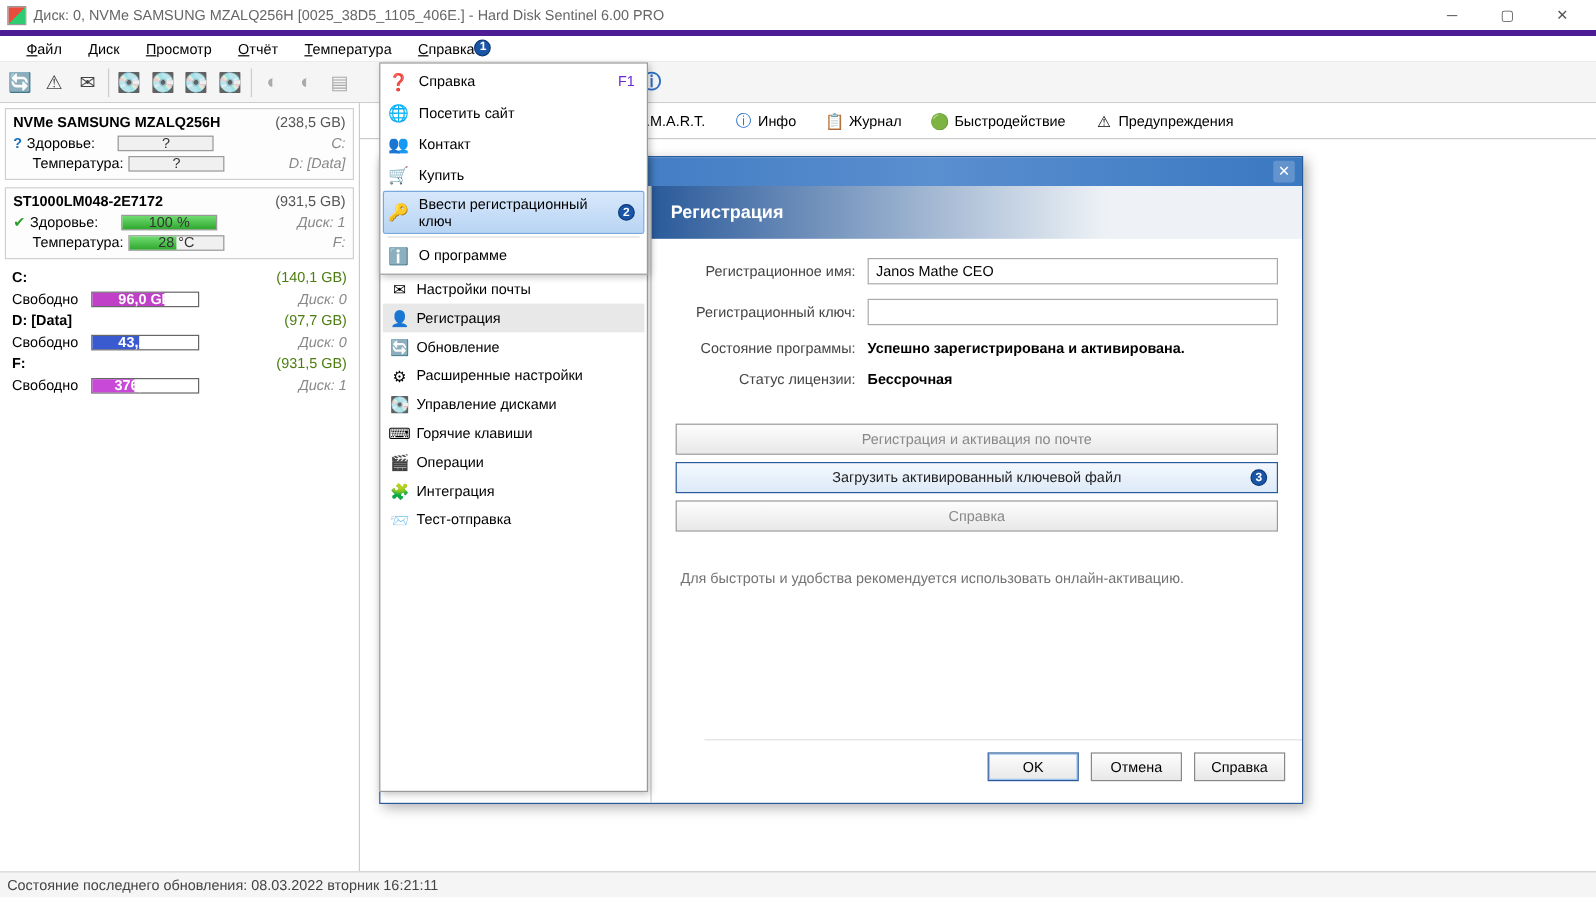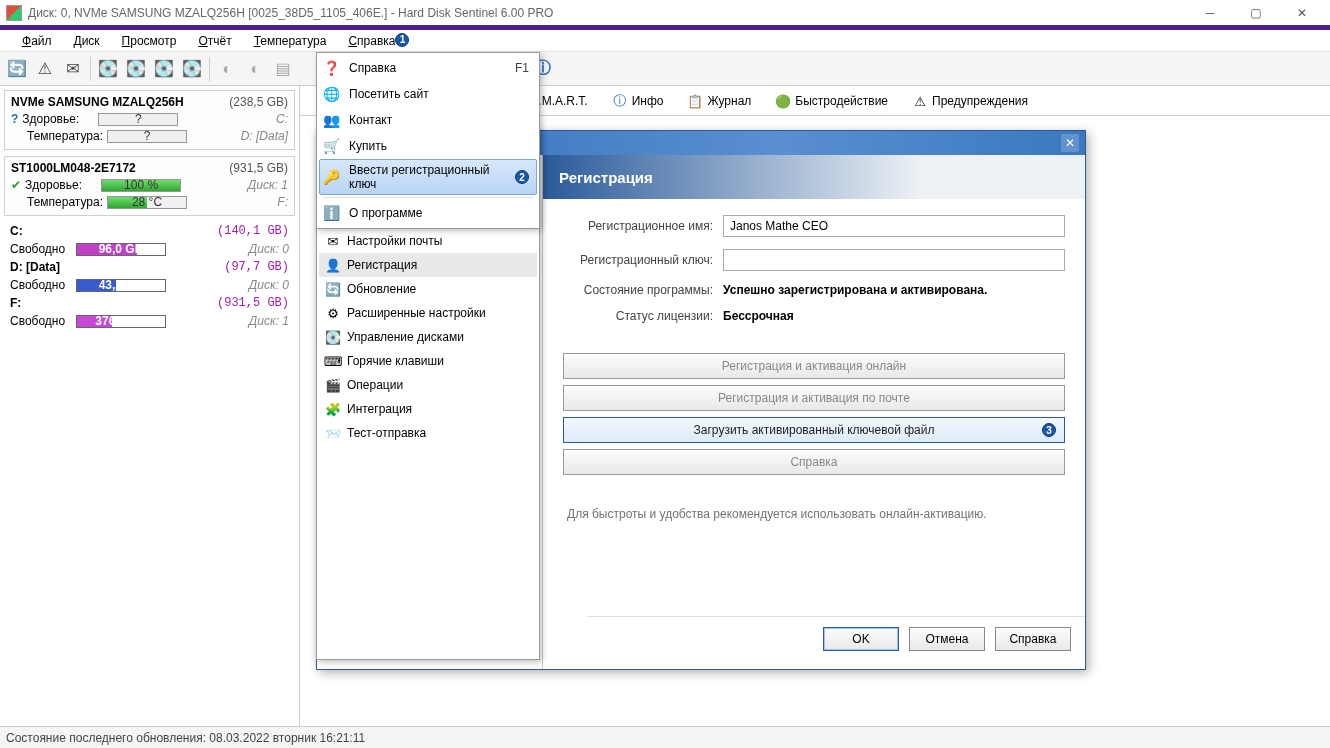--- a/index.html
+++ b/index.html
@@ -26,21 +26,21 @@
 .disk-row .bar { flex: 0 0 80px; height: 13px; border: 1px solid #999; background: #f0f0f0; position: relative; text-align:center; font-size:10px; line-height:11px; }
 .disk-row .bar.green .fill { background: linear-gradient(#6fdc6f,#2fa82f); }
 .disk-row .bar .fill { position: absolute; left:0; top:0; bottom:0; }
 .disk-row .bar .txt { position: relative; color:#333; }
 .disk-row .letter { color: #888; font-style: italic; margin-left: auto; }
 .q-icon { color: #1a6fb8; font-weight: bold; }
 .ok-icon { color: #2a9d2a; }
 .vol-block { margin-top: 6px; }
 .vol-row { display: flex; align-items: center; padding: 2px 6px; }
 .vol-row .vletter { font-weight: bold; width: 60px; }
-.vol-row .vsize { margin-left: auto; color:#a21caf;font-family:Liberation Mono, monospace; }
+.vol-row .vsize { margin-left: auto; color:#4d7c0f; }
 .vol-row2 { display: flex; align-items: center; padding: 2px 6px; gap: 6px; }
 .vol-row2 .vfree { width: 60px; }
 .vol-bar { width: 90px; height: 13px; border:1px solid #666; position: relative; text-align:center; font-size:10px; line-height:11px; color:#fff; font-weight:bold; }
 .vol-bar .vfill { position:absolute; left:0; top:0; bottom:0; }
 .vol-bar .vtxt { position:relative; }
 .vol-disk { color:#888; font-style:italic; margin-left:auto; }
 .tabs-row { height: 30px; display: flex; align-items: center; gap: 2px; padding: 0 4px; background: #fff; border-bottom: 1px solid #ccc; }
 .tabbtn { padding: 4px 10px; display: flex; align-items: center; gap: 4px; border: 1px solid transparent; border-bottom: none; }
 .icon16 { width: 16px; height: 16px; display: inline-flex; align-items: center; justify-content: center; font-size: 13px; }
 .details { flex: 1; padding: 6px; overflow: hidden; position: relative; }
@@ -48,21 +48,21 @@
 .detail-row { display: flex; padding: 2px 20px; }
 .detail-row .dlabel { flex: 0 0 230px; }
 .statusbar { height: 22px; border-top: 1px solid #ccc; display: flex; align-items: center; padding: 0 6px; color: #444; background: #f5f5f5; }
 
 
 .dropdown { position: absolute; left: 316px; top: 52px; width: 224px; background: #fff; border: 1px solid #999; box-shadow: 2px 2px 6px rgba(0,0,0,.25); z-index: 50; padding: 2px; }
 .dd-item { display: flex; align-items: center; padding: 4px 8px 4px 4px; gap: 8px; cursor: default; position: relative; }
 .dd-item:hover, .dd-item.hl { background: linear-gradient(#d8e8fb,#b8d4f4); border: 1px solid #7aa8da; padding: 3px 7px 3px 3px; border-radius: 2px; }
 .dd-item .dd-icon { width: 18px; height: 18px; display: flex; align-items: center; justify-content: center; font-size: 14px; }
 .dd-item .dd-label { flex: 1; }
-.dd-item .dd-shortcut { color:#404040;margin-left:16px; }
+.dd-item .dd-shortcut { color:#6d28d9;margin-left:16px; }
 .dd-sep { height: 1px; background: #ddd; margin: 2px 4px; }
 
 
 .config-panel { position: absolute; left: 316px; top: 130px; width: 224px; height: 530px; background: #fff; border: 1px solid #999; box-shadow: 2px 2px 6px rgba(0,0,0,.25); z-index: 40; padding: 2px; }
 .cfg-item { display: flex; align-items: center; gap: 6px; padding: 4px 6px; }
 .cfg-item.sel { background: #e8e8e8; }
 .cfg-icon { width: 16px; height: 16px; display: flex; align-items: center; justify-content: center; font-size: 13px; }
 
 
 .reg-dialog { position: absolute; left: 316px; top: 130px; width: 770px; height: 540px; border: 1px solid #2a5a9a; background: #fff; box-shadow: 3px 3px 10px rgba(0,0,0,.3); z-index: 30; }
@@ -288,23 +288,20 @@
           <div class="rlbl">Состояние программы:</div>
           <div class="rval rbold">Успешно зарегистрирована и активирована.</div>
         </div>
         <div class="reg-row">
           <div class="rlbl">Статус лицензии:</div>
           <div class="rval rbold">Бессрочная</div>
         </div>
       </div>
       <div class="reg-buttons-col">
         <div class="reg-bigbtn">
-            <span>Регистрация и активация онлайн</span>
-          </div>
-        <div class="reg-bigbtn">
             <span>Регистрация и активация по почте</span>
           </div>
         <div class="reg-bigbtn active">
           <span>Загрузить активированный ключевой файл</span>
           <span class="num-badge" style="position:absolute; right:8px;">3</span>
         </div>
         <div class="reg-bigbtn">
             <span>Справка</span>
           </div>
       </div>

